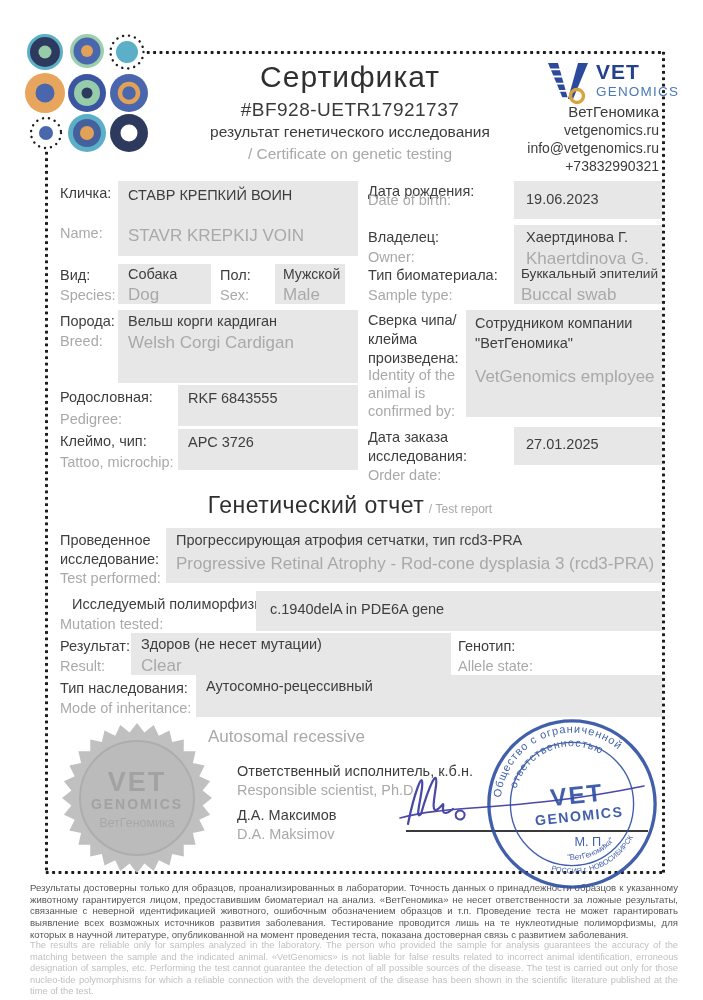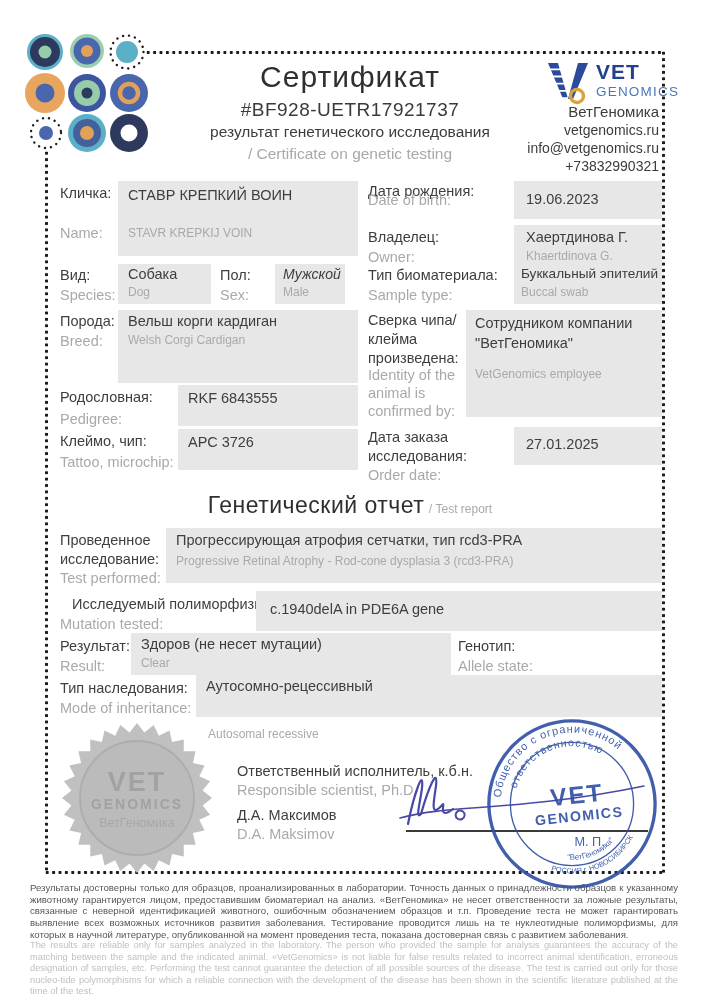--- a/index.html
+++ b/index.html
@@ -4,21 +4,21 @@
 <style>
   html,body{margin:0;padding:0;background:#fff;}
   #page{position:relative;width:703px;height:1000px;margin:0 auto;background:#fff;overflow:hidden;
         font-family:"Liberation Sans",sans-serif;color:#3e3e3e;}
   .abs{position:absolute;}
   .lbl{font-size:14.5px;color:#3e3e3e;line-height:19px;white-space:nowrap;}
   .lbl-en{font-size:14.5px;color:#a9a9a9;line-height:19px;white-space:nowrap;}
   .lbl-wrap{white-space:normal;}
   .box{position:absolute;background:#e7e7e7;}
   .val{font-size:14.5px;color:#3e3e3e;white-space:nowrap;}
-  .val-en{font-size:12px;color:#a9a9a9;white-space:nowrap;}
+  .val-en{font-size:17px;color:#a9a9a9;white-space:nowrap;}
   .dot-h{position:absolute;height:5px;
      background-image:radial-gradient(circle,#1d1d1d 1.4px,transparent 1.9px);
      background-size:6.4px 5px;background-position:0 50%;background-repeat:repeat-x;}
   .dot-v{position:absolute;width:5px;
      background-image:radial-gradient(circle,#1d1d1d 1.4px,transparent 1.9px);
      background-size:5px 6.4px;background-position:50% 0;background-repeat:repeat-y;}
   .hdr{position:absolute;left:140px;width:420px;text-align:center;}
   .title{font-size:30px;letter-spacing:1px;color:#2f2f2f;}
   .certno{font-size:19px;letter-spacing:.5px;color:#3a3a3a;}
   .sub-ru{font-size:15.5px;color:#3c3c3c;}
@@ -118,21 +118,21 @@
 
   <div class="abs lbl" style="left:60px;top:266px;">Вид:</div>
   <div class="abs lbl-en" style="left:60px;top:286px;">Species:</div>
   <div class="box" style="left:118px;top:264px;width:93px;height:40px;">
     <div class="val" style="position:absolute;left:10px;top:2px;">Собака</div>
     <div class="val-en" style="position:absolute;left:10px;top:21px;">Dog</div>
   </div>
   <div class="abs lbl" style="left:220px;top:266px;">Пол:</div>
   <div class="abs lbl-en" style="left:220px;top:286px;">Sex:</div>
   <div class="box" style="left:275px;top:264px;width:70px;height:40px;">
-    <div class="val" style="position:absolute;left:8px;top:2px;font-size:14px;font-style:italic;">Мужской</div>
+    <div class="val" style="position:absolute;left:8px;top:2px;font-size:14px;">Мужской</div>
     <div class="val-en" style="position:absolute;left:8px;top:21px;">Male</div>
   </div>
   <div class="abs lbl" style="left:368px;top:266px;">Тип биоматериала:</div>
   <div class="abs lbl-en" style="left:368px;top:286px;">Sample type:</div>
   <div class="box" style="left:514px;top:264px;width:148px;height:40px;">
     <div class="val" style="position:absolute;left:7px;top:2px;font-size:13.6px;">Буккальный эпителий</div>
     <div class="val-en" style="position:absolute;left:7px;top:21px;">Buccal swab</div>
   </div>
 
   <div class="abs lbl" style="left:60px;top:312px;">Порода:</div>

